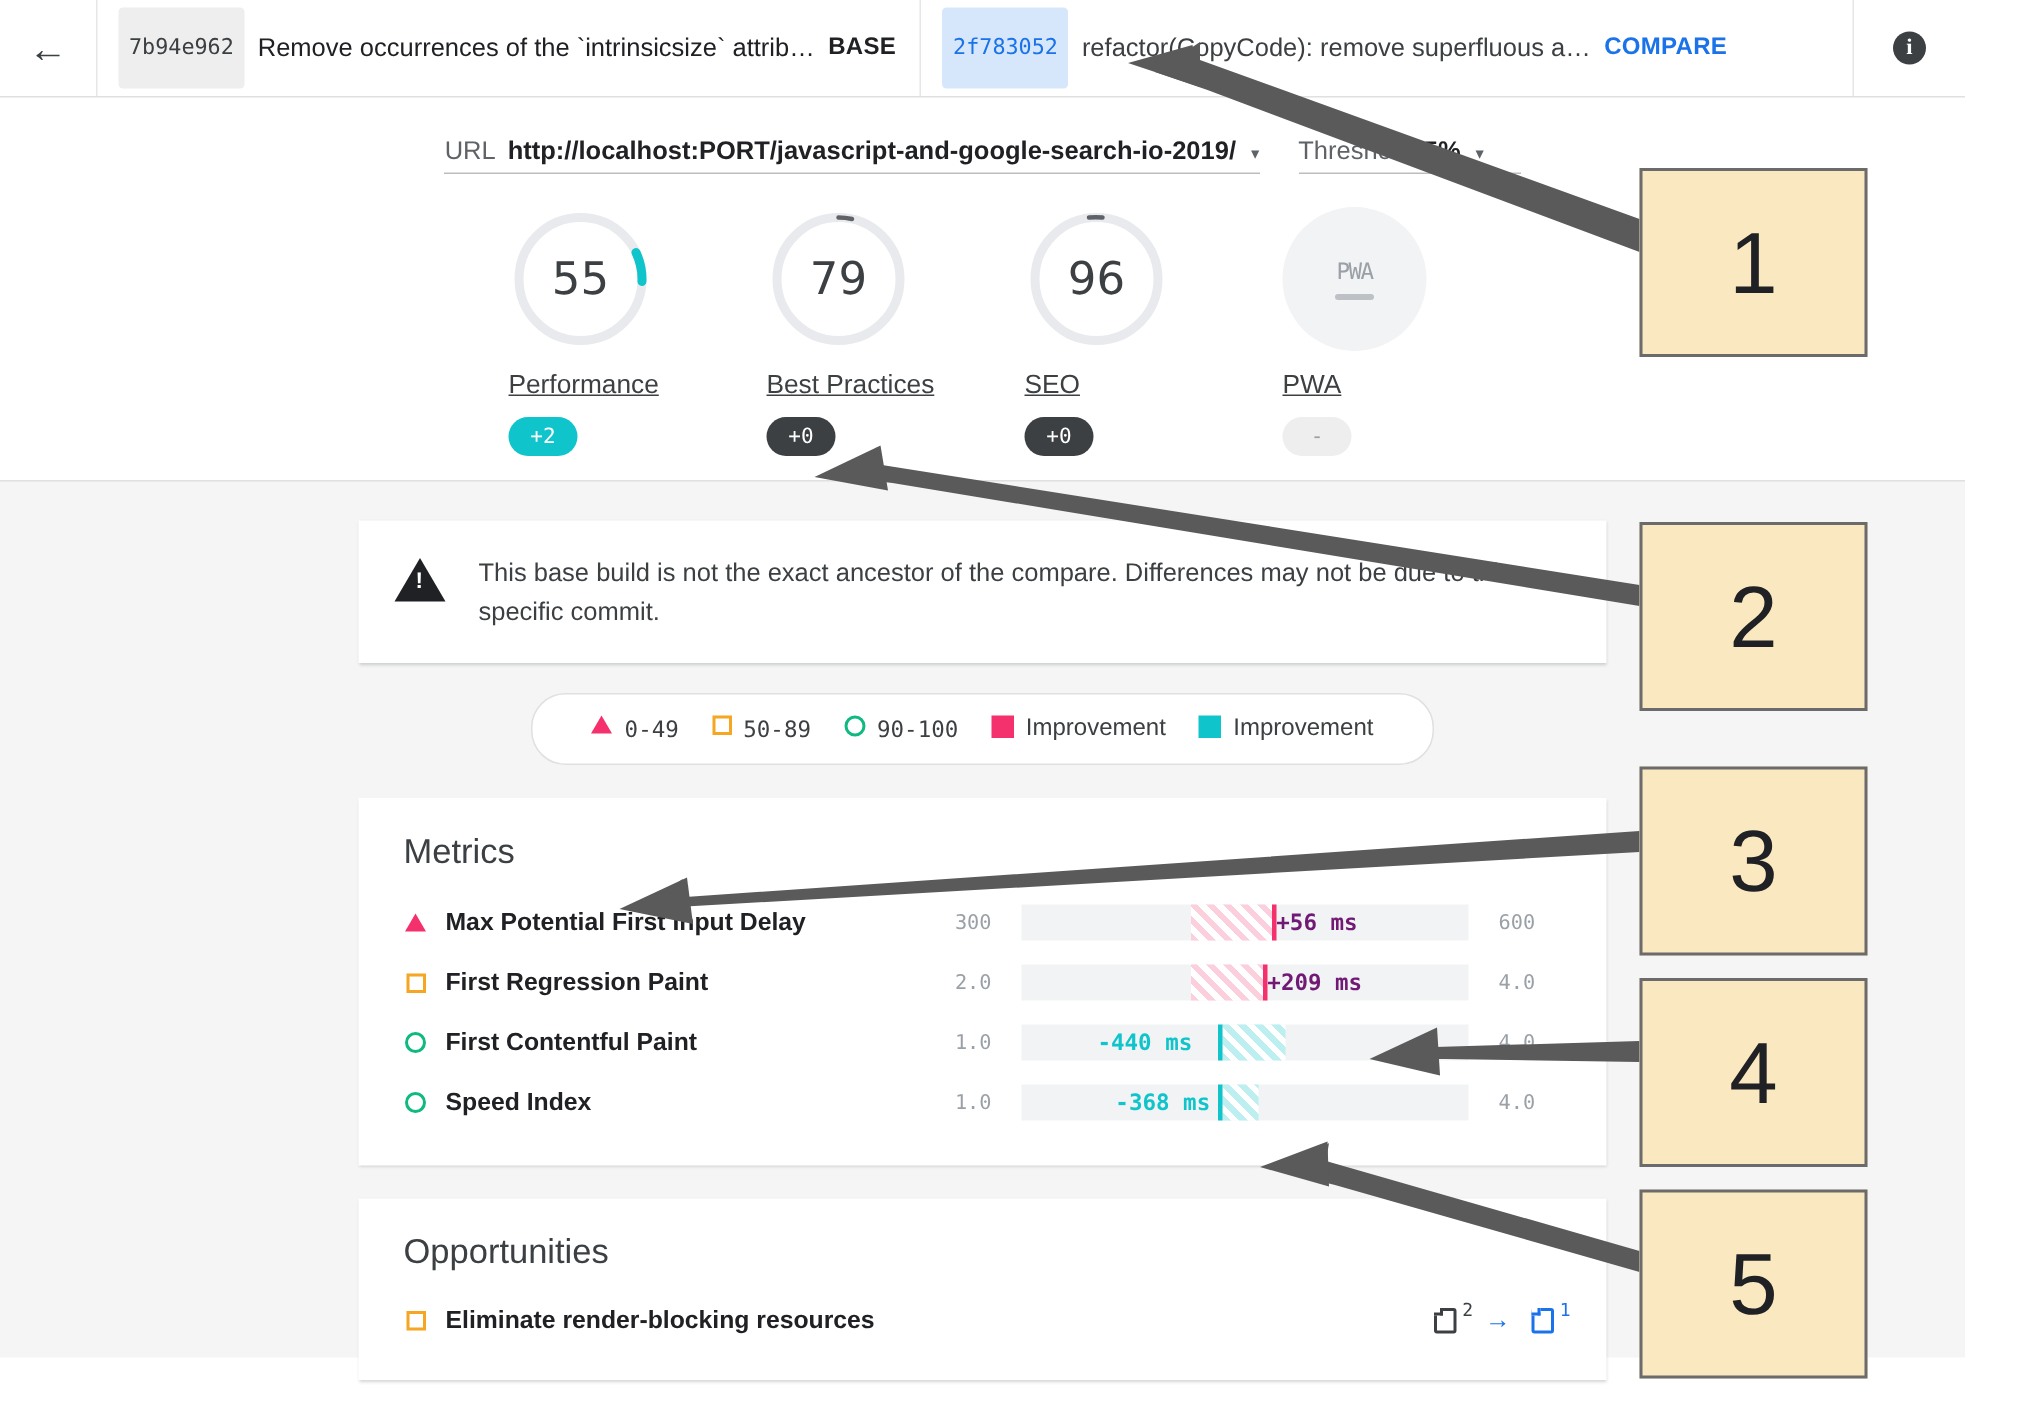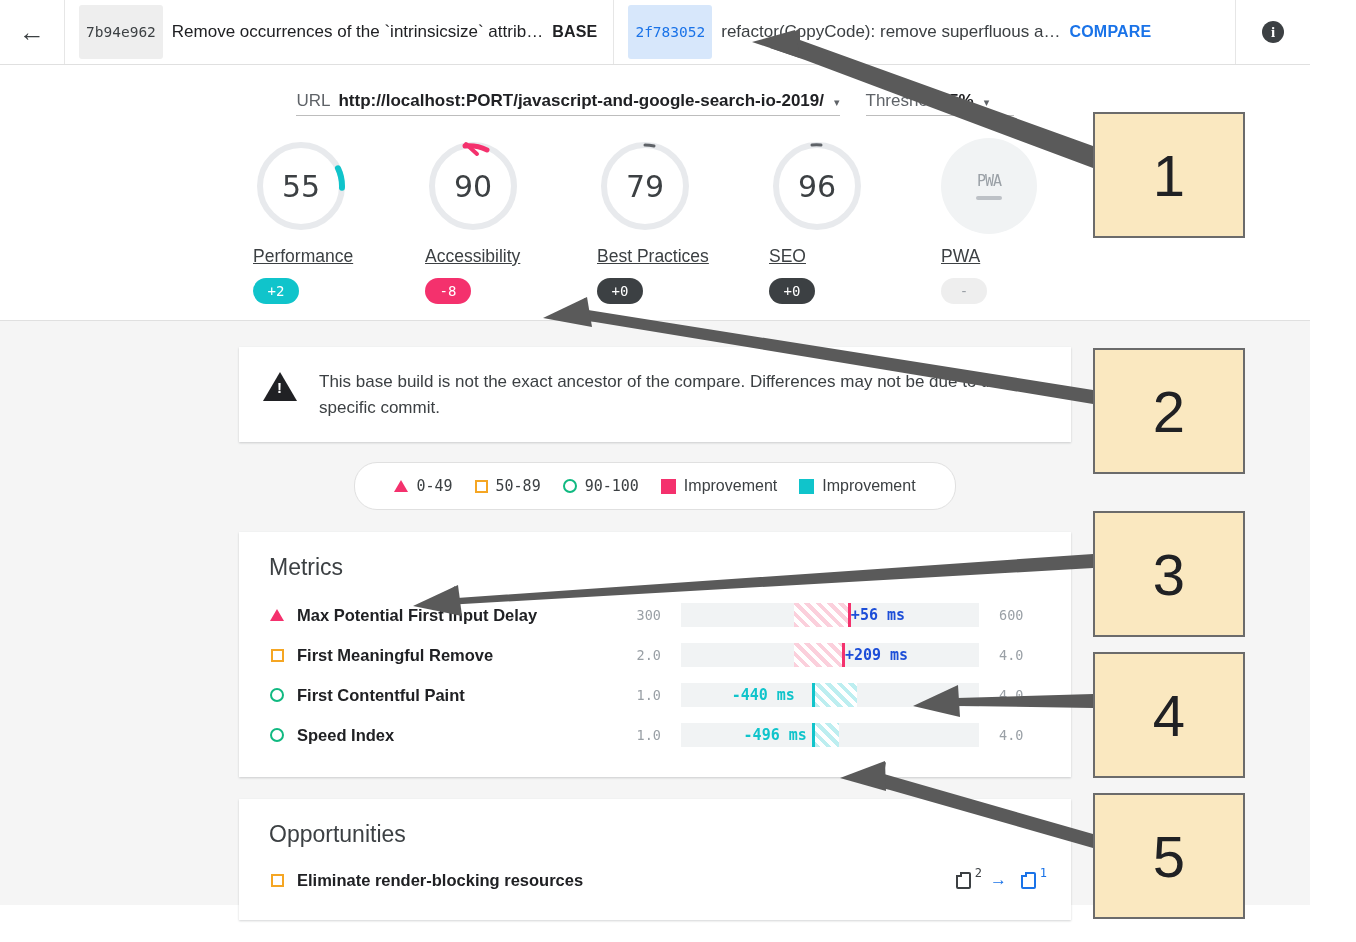--- a/index.html
+++ b/index.html
@@ -288,21 +288,21 @@
     display: flex;
     align-items: center;
     justify-content: center;
     gap: 22px;
     font-family: "DejaVu Sans Mono", monospace;
     font-size: 15px;
     color: #3c4043;
   }
   .legend-item {
     display: flex;
-    align-items: center;
+    align-items: flex-start;
     gap: 8px;
     white-space: nowrap;
   }
   .legend-item .lbl {
     font-family: "DejaVu Sans Mono", monospace;
     font-size: 15px;
   }
   .legend-item .lbl.word {
     font-family: "Liberation Sans", sans-serif;
     font-size: 16px;
@@ -389,21 +389,21 @@
     border-left: 3px solid #10c4cb;
   }
   .m-val {
     position: absolute;
     top: 2px;
     font-family: "DejaVu Sans Mono", monospace;
     font-size: 15px;
     font-weight: bold;
     line-height: 20px;
   }
-  .m-val.reg { color: #1d4ed8; }
+  .m-val.reg { color: #701a75; }
   .m-val.imp { color: #10c4cb; text-align: right; }
 
   
   .opp-row {
     display: flex;
     align-items: center;
     gap: 12px;
     height: 36px;
   }
   .opp-name {
@@ -524,32 +524,20 @@
         <svg width="96" height="96" viewBox="0 0 96 96">
           <circle cx="48" cy="48" r="41" fill="none" stroke="#e8eaed" stroke-width="6"></circle>
           <circle cx="48" cy="48" r="41" fill="none" stroke="#10c4cb" stroke-width="6" stroke-linecap="round" stroke-dasharray="20 238" stroke-dashoffset="-46" transform="rotate(-90 48 48)"></circle>
         </svg>
         <div class="score">55</div>
       </div>
       <div class="gauge-name">Performance</div>
       <div class="delta improve">+2</div>
     </div>
 
-    <div class="gauge">
-      <div class="dial">
-        <svg width="96" height="96" viewBox="0 0 96 96">
-          <circle cx="48" cy="48" r="41" fill="none" stroke="#e8eaed" stroke-width="6"></circle>
-          <path d="M 40 8 A 41 41 0 0 1 62 12" fill="none" stroke="#f4316d" stroke-width="5" stroke-linecap="round"></path>
-          <path d="M 41 6 L 52 16" fill="none" stroke="#f4316d" stroke-width="4" stroke-linecap="round"></path>
-        </svg>
-        <div class="score">90</div>
-      </div>
-      <div class="gauge-name">Accessibility</div>
-      <div class="delta regress">-8</div>
-    </div>
 
     <div class="gauge">
       <div class="dial">
         <svg width="96" height="96" viewBox="0 0 96 96">
           <circle cx="48" cy="48" r="41" fill="none" stroke="#e8eaed" stroke-width="6"></circle>
           <path d="M 48 7 A 41 41 0 0 1 57 8" fill="none" stroke="#5f6368" stroke-width="3" stroke-linecap="round"></path>
         </svg>
         <div class="score">79</div>
       </div>
       <div class="gauge-name">Best Practices</div>
@@ -621,21 +609,21 @@
           <span class="m-bar reg" style="left:38%;width:18%"></span>
           <span class="m-val reg" style="left:57%">+56 ms</span>
         </span>
         <span class="m-max">600</span>
       </div>
 
       <div class="metric-row">
         <span class="m-icon">
             <span class="sq"></span>
           </span>
-        <span class="m-name">First Meaningful Remove</span>
+        <span class="m-name">First Regression Paint</span>
         <span class="m-min">2.0</span>
         <span class="m-track">
           <span class="m-bar reg" style="left:38%;width:16%"></span>
           <span class="m-val reg" style="left:55%">+209 ms</span>
         </span>
         <span class="m-max">4.0</span>
       </div>
 
       <div class="metric-row">
         <span class="m-icon">
@@ -651,21 +639,21 @@
       </div>
 
       <div class="metric-row">
         <span class="m-icon">
             <span class="ci"></span>
           </span>
         <span class="m-name">Speed Index</span>
         <span class="m-min">1.0</span>
         <span class="m-track">
           <span class="m-bar imp" style="left:44%;width:8%"></span>
-          <span class="m-val imp" style="left:21%">-496 ms</span>
+          <span class="m-val imp" style="left:21%">-368 ms</span>
         </span>
         <span class="m-max">4.0</span>
       </div>
     </div>
 
     <div class="section-card">
       <div class="section-title">Opportunities</div>
       <div class="opp-row">
         <span class="m-icon">
             <span class="sq"></span>

